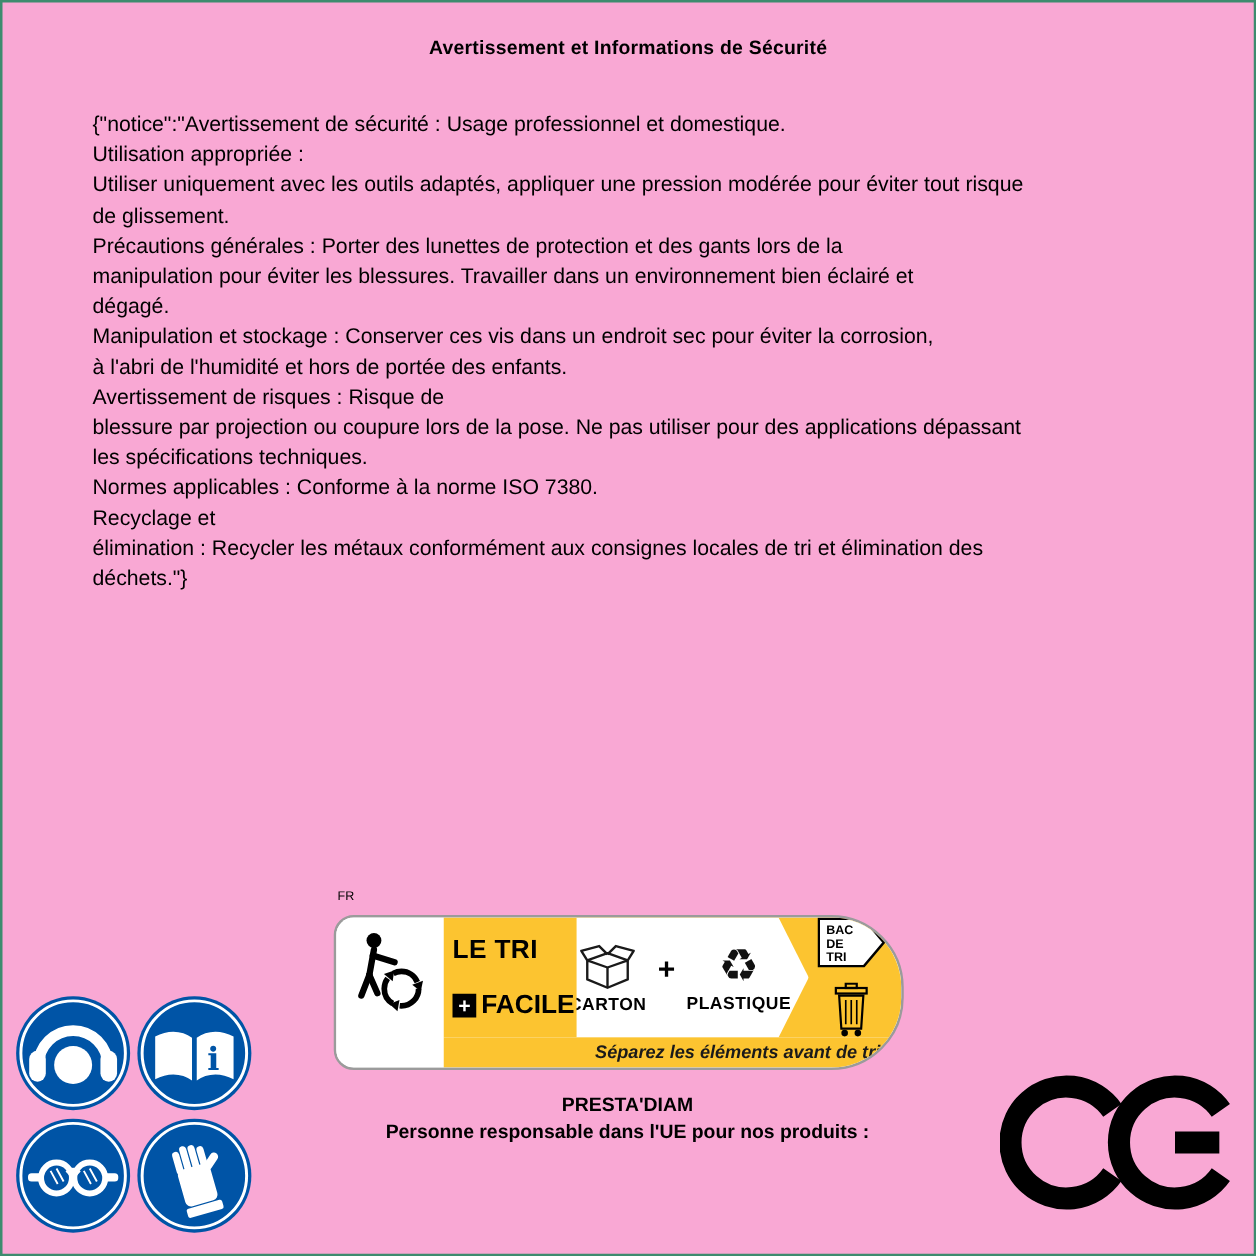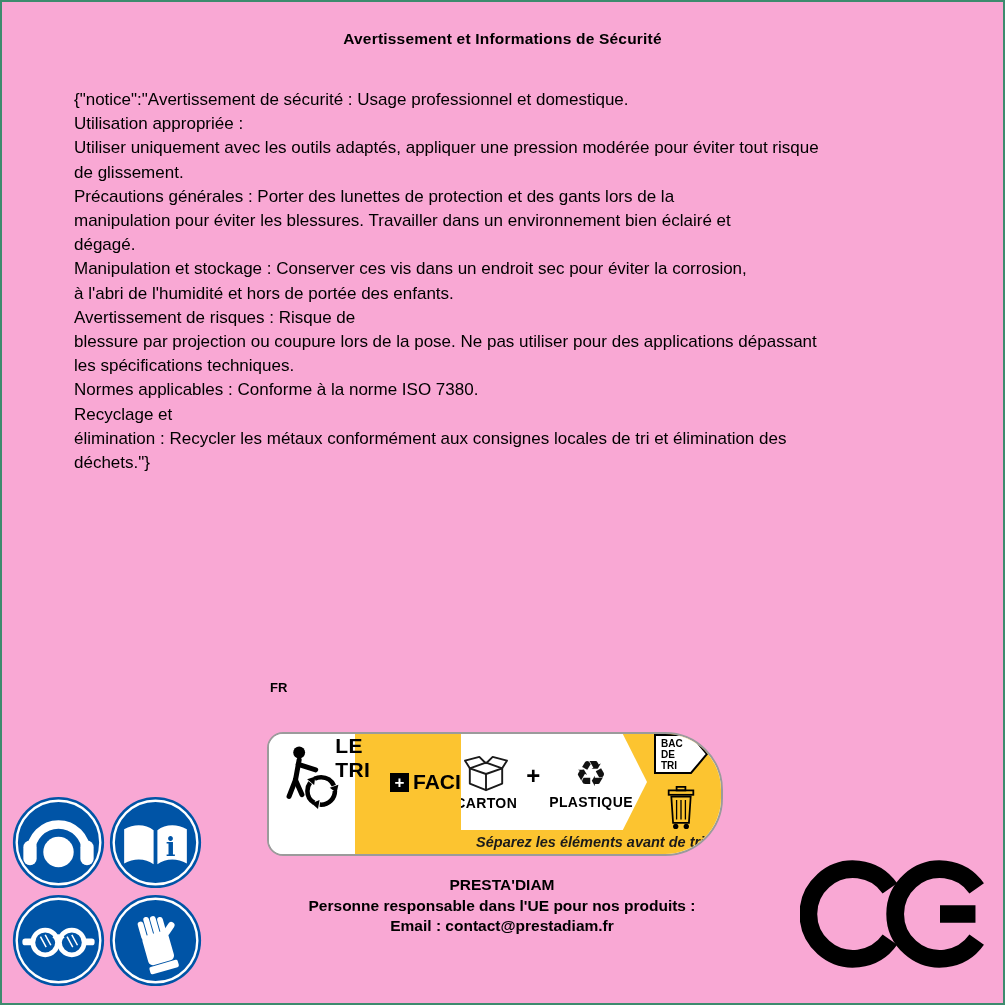--- a/index.html
+++ b/index.html
@@ -18,31 +18,31 @@
     font-size:17px; line-height:24.2px; white-space:pre-line;
   }
   
   .pictos {
     position:absolute; left:8px; top:791px;
     display:grid; grid-template-columns:97px 97px; grid-auto-rows:98px;
   }
   .picto { display:flex; align-items:center; justify-content:center; }
   .picto svg { width:95px; height:95px; display:block; }
   
-  .fr-label { position:absolute; left:268px; top:678px; font-size:13px; font-weight:bold; }
+  .fr-label { position:absolute; left:268px; top:710px; font-size:10px; font-weight:normal; }
   .triman-box {
     position:absolute; left:265px; top:730px; width:456px; height:124px;
     border:2px solid #9b9b9b; border-radius:16px 58px 58px 16px;
     overflow:hidden; display:flex; background:#fff;
   }
   .triman-cell { width:86px; background:#fff; display:flex; justify-content:center; align-items:flex-start; padding-top:7px; }
   .triman-cell svg { width:66px; height:76px; }
   .triman-right { flex:1; display:flex; flex-direction:column; }
   .triman-top { flex:1; display:flex; background:var(--triman-yellow, #fcc430); }
-  .letri { width:106px; display:flex; flex-direction:row; justify-content:center; padding-left:7px; gap:20px; }
+  .letri { width:106px; display:flex; flex-direction:column; justify-content:center; padding-left:7px; gap:20px; }
   .letri-line1 { font-size:21px; font-weight:bold; letter-spacing:.3px; }
   .letri-line2 { display:flex; align-items:center; gap:4px; }
   .plus-box { width:19px; height:19px; background:#000; color:#fff; display:flex; align-items:center; justify-content:center; font-size:17px; font-weight:bold; line-height:1; }
   .facile { font-size:21px; font-weight:bold; }
   .materials-panel {
     width:186px; background:#fff;
     clip-path:polygon(0 0, 87% 0, 100% 50%, 87% 100%, 0 100%);
     display:flex; align-items:center; justify-content:center; gap:9px; padding-right:20px;
   }
   .material { display:flex; flex-direction:column; align-items:center; gap:1px; }
@@ -210,21 +210,20 @@
         </div>
       </div>
 
       <div class="triman-strip">Séparez les éléments avant de trier</div>
     </div>
   </div>
 
   <div class="responsible">
     <div>PRESTA'DIAM</div>
     <div>Personne responsable dans l'UE pour nos produits :</div>
-    <div>Email : contact@prestadiam.fr</div>
   </div>
 
   <div class="ce-mark">
     <svg viewBox="0 0 210 120" width="196" height="112">
       <title>CE</title>
       <path d="M96.3,32.5 A48,48 0 1 0 96.3,87.5" fill="none" stroke="#000" stroke-width="19"></path>
       <path d="M189.3,32.5 A48,48 0 1 0 189.3,87.5" fill="none" stroke="#000" stroke-width="19"></path>
       <line x1="150" y1="60" x2="188" y2="60" stroke="#000" stroke-width="19"></line>
     </svg>
   </div>

